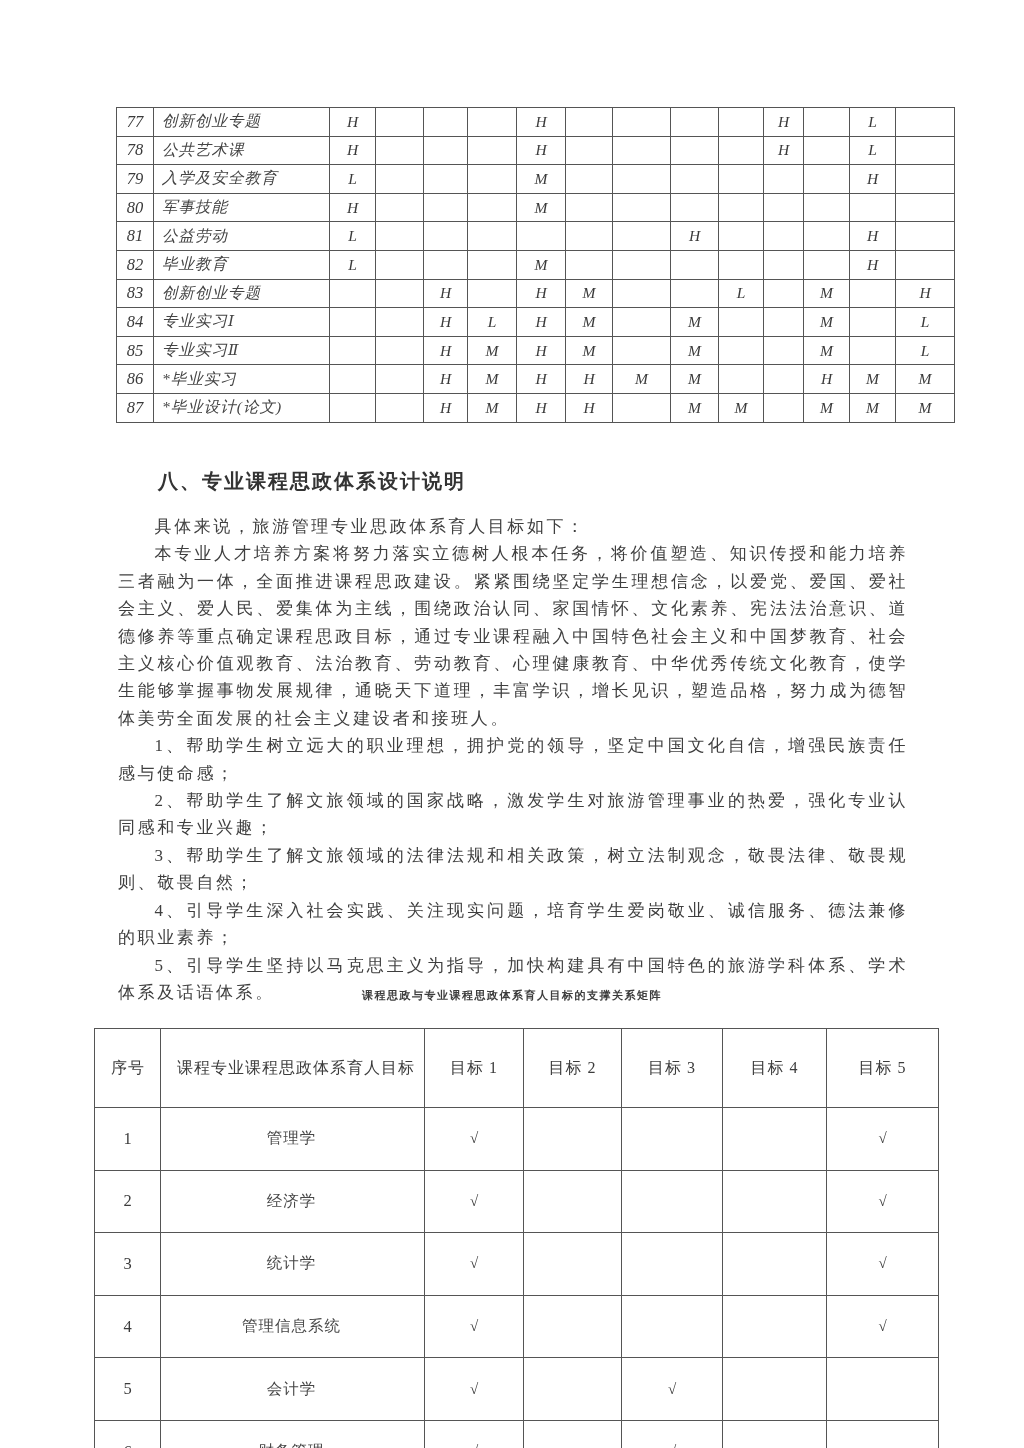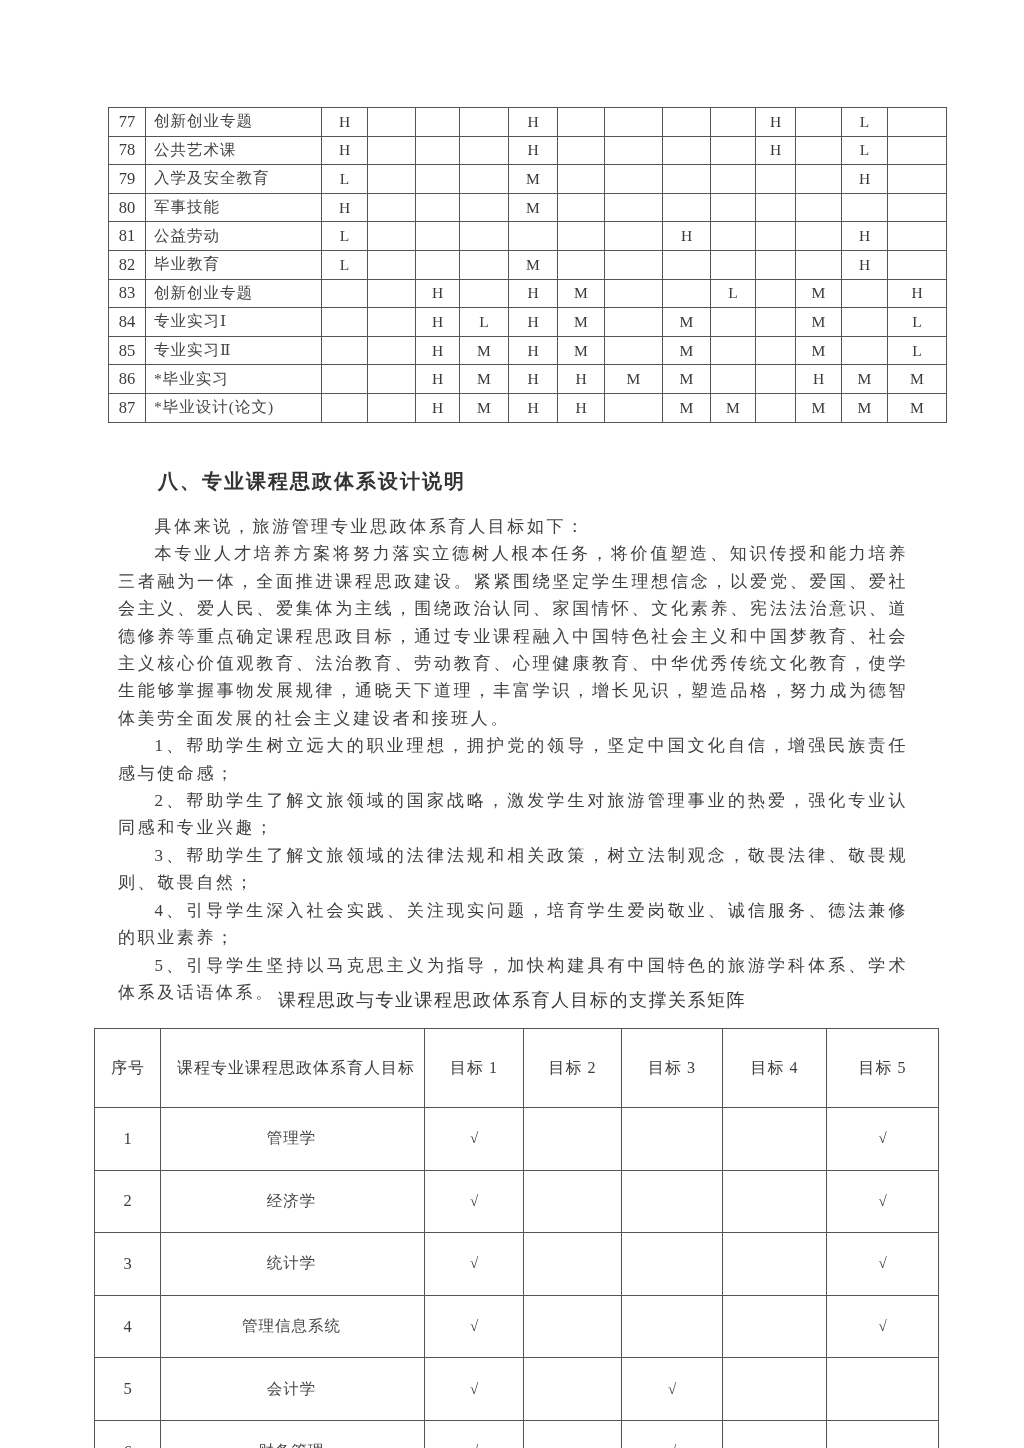--- a/index.html
+++ b/index.html
@@ -9,21 +9,21 @@
     font-family:"Liberation Serif","DejaVu Serif",serif;
     color:#3d3d3d;
     position:relative;
     overflow:hidden;
   }
   .page{position:absolute;inset:0;background:#fff;}
 
   
   table{border-collapse:collapse;table-layout:fixed;}
   .matrix{
-    position:absolute;left:108px;top:107px;width:838px;
+    position:absolute;left:116px;top:107px;width:838px;font-style:italic;
   }
   .matrix td{
     border:1px solid #555;
     height:27.6px;
     padding:0;
     text-align:center;
     font-size:16px;
     color:#3a3a3a;
     overflow:hidden;
     white-space:nowrap;
@@ -57,23 +57,24 @@
     letter-spacing:2.6px;
     text-align:justify;
     text-indent:2.15em;
     color:#3f3f3f;
   }
 
   
   .table-title{
     position:absolute;left:0;top:988px;width:1024px;
     text-align:center;
-    font-size:18px;
+    font-size:11px;
     letter-spacing:1.5px;
     color:#3c3c3c;
+    font-weight:bold;
   }
 
   
   .support{
     position:absolute;left:94px;top:1028px;width:844px;
   }
   .support th,.support td{
     border:1px solid #555;
     padding:16px;
     overflow:hidden;

